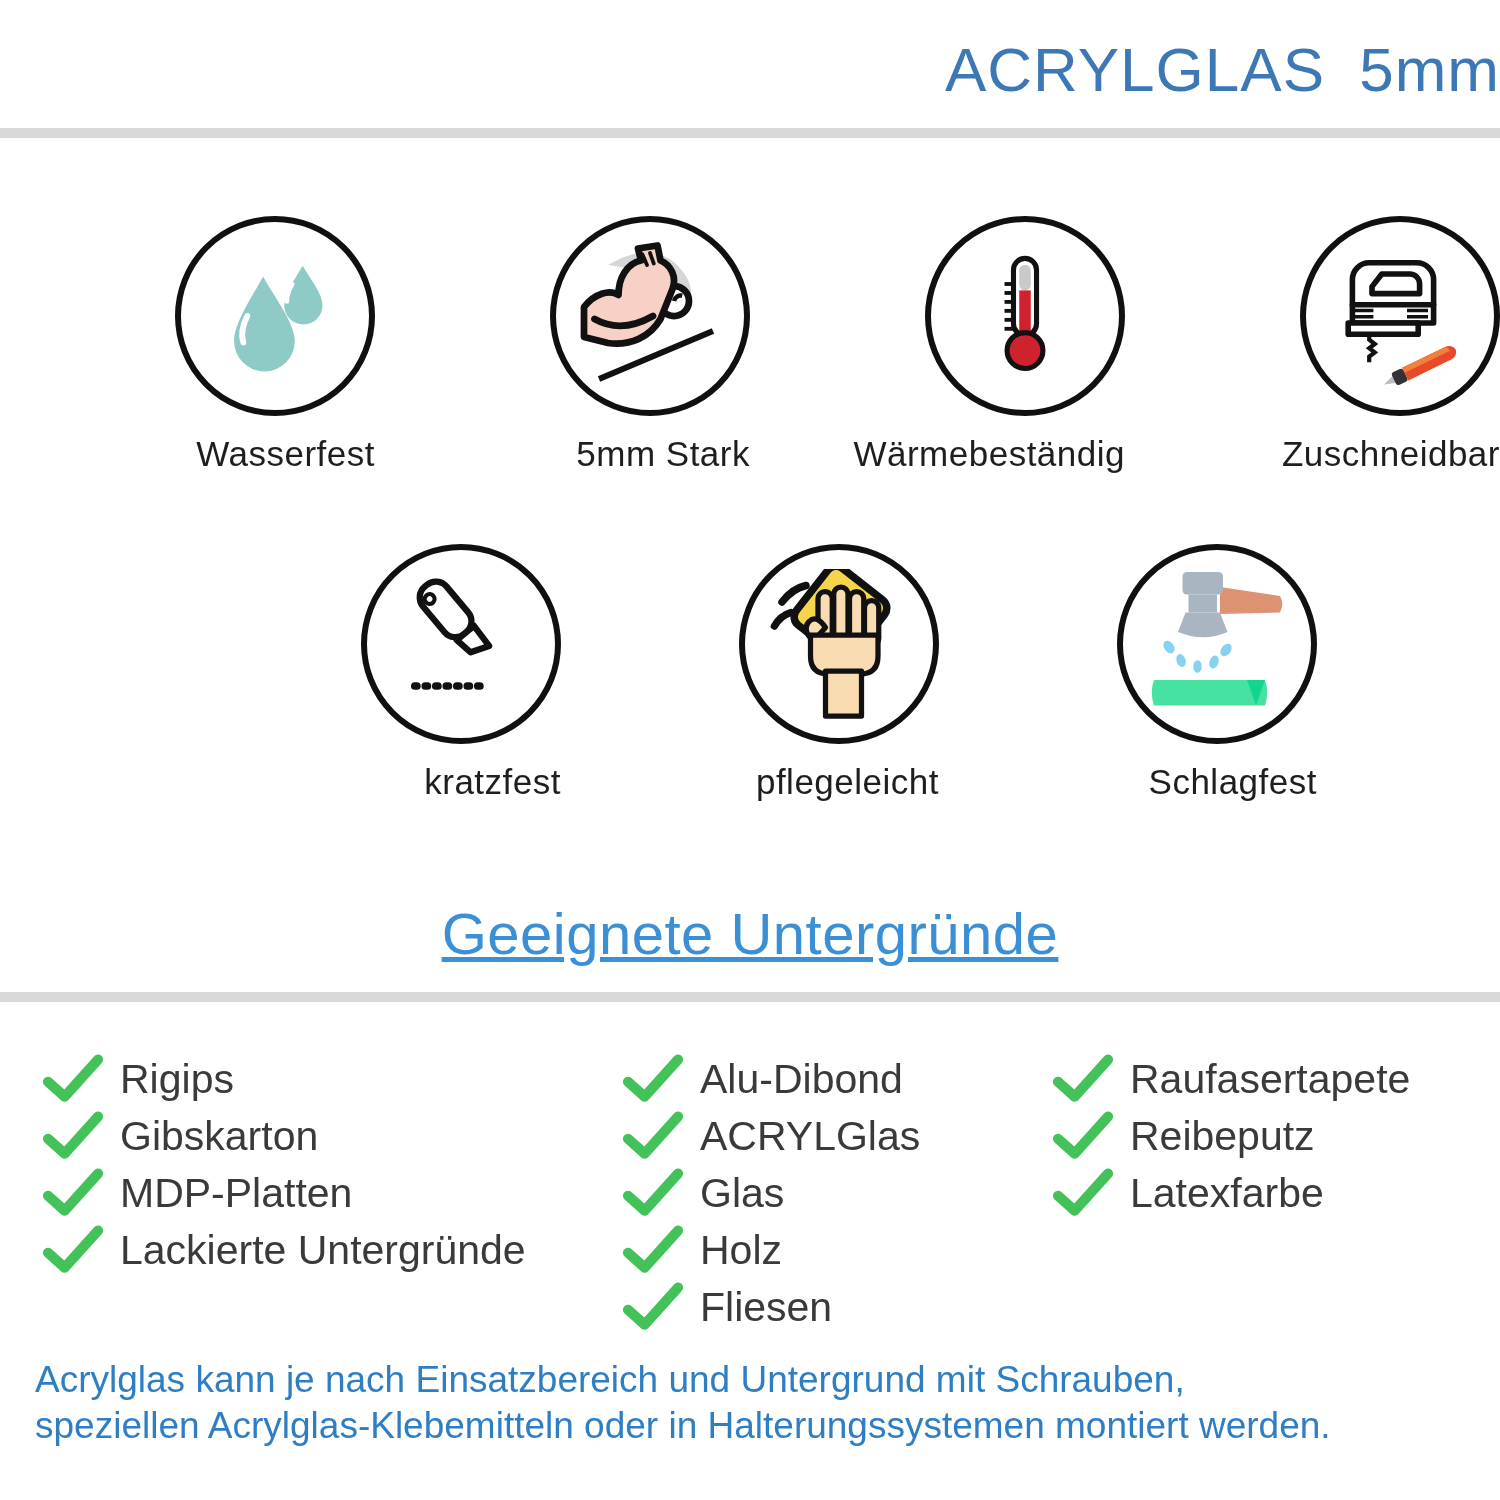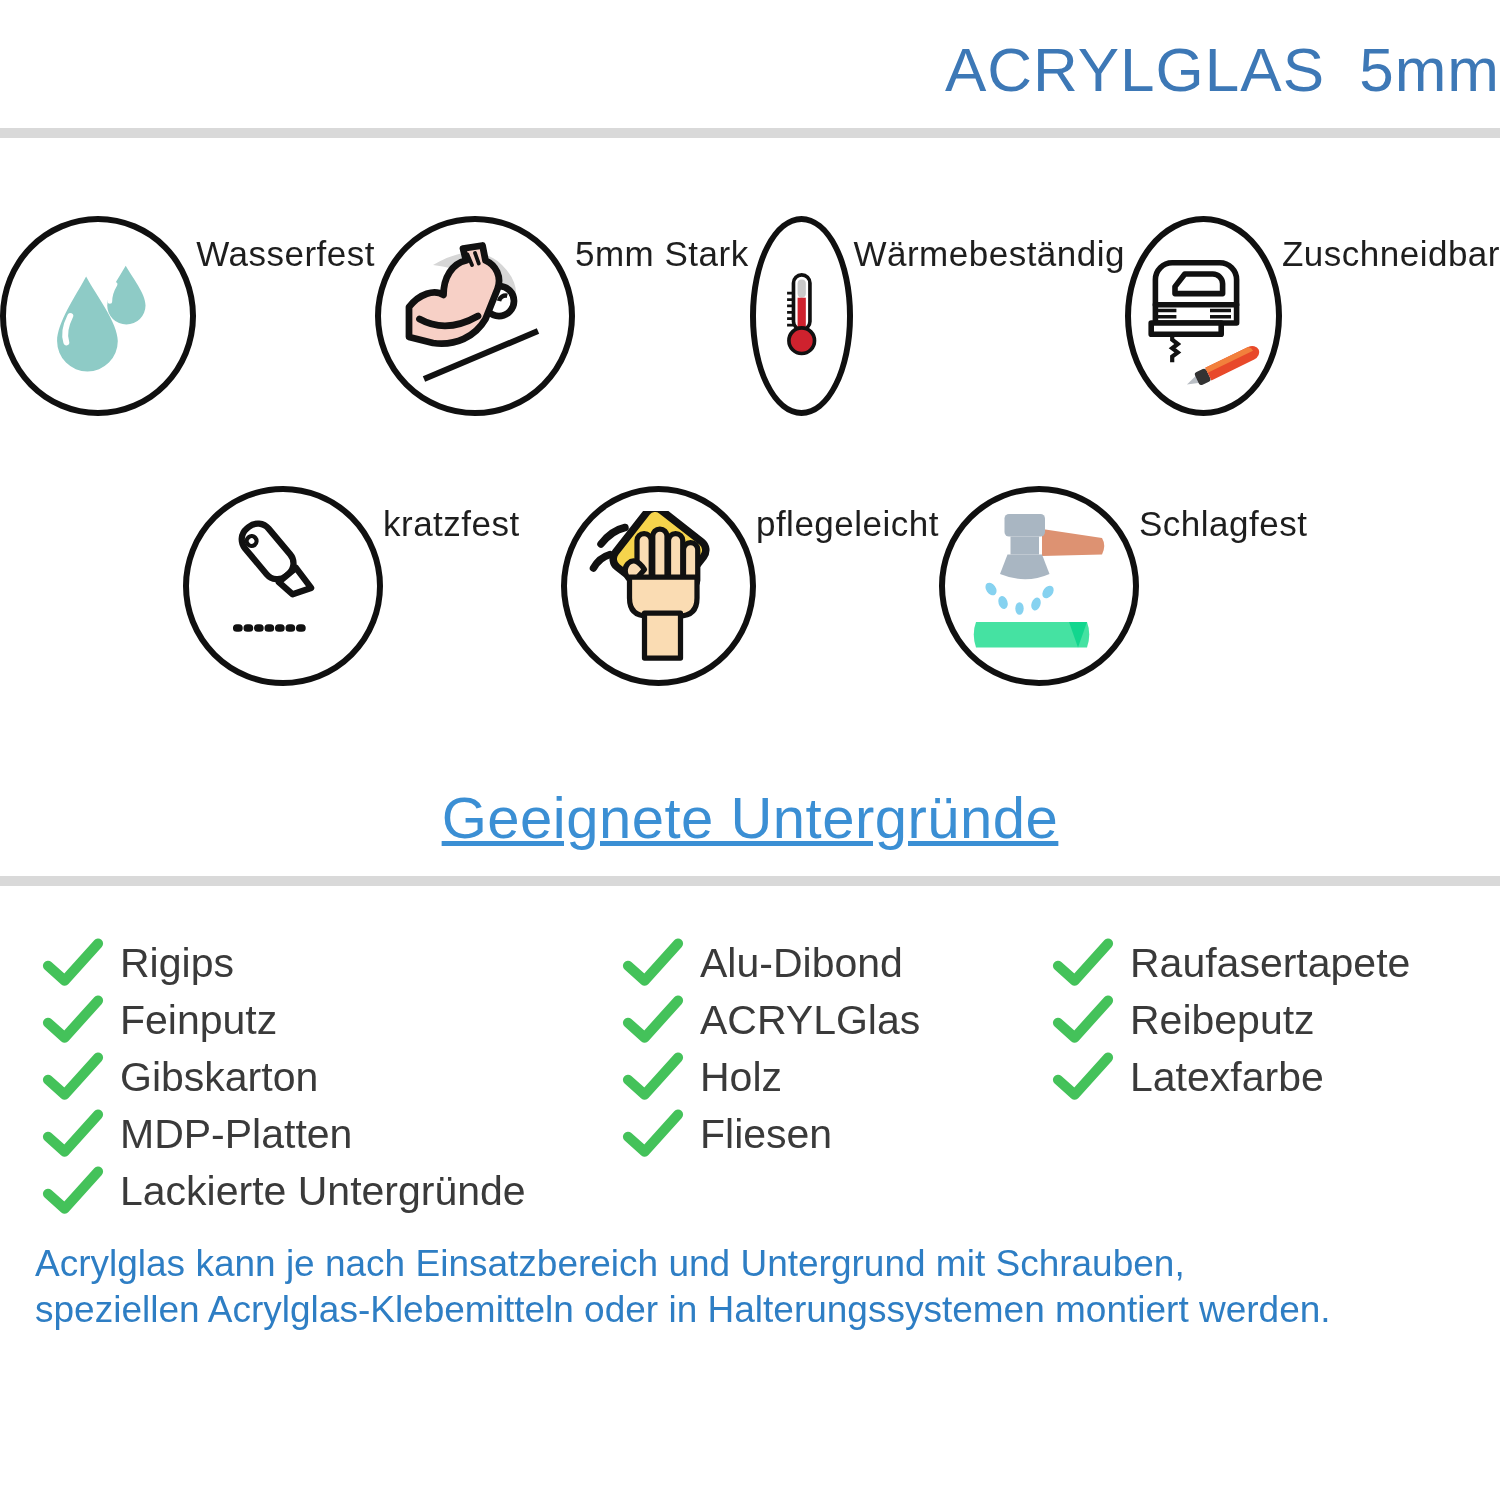--- a/index.html
+++ b/index.html
@@ -11,21 +11,21 @@
   }
   .divider { height:10px; width:100%; background:var(--divider-gray,#d9d9d9); }
   .title {
     text-align:right; padding-top:34px; margin-bottom:22px;
     font-size:62px; line-height:72px; font-weight:400;
     color:var(--title-blue,#3d78b6); letter-spacing:1px; word-spacing:16px;
   }
   .features-row { display:flex; justify-content:center; }
   .row1 { margin-top:78px; }
   .row2 { margin-top:70px; }
-  .feature { display:flex; flex-direction:row; align-items:flex-start; }
+  .feature { display:flex; flex-direction:column; align-items:flex-end; }
   .row1 .feature { width:375px; }
   .row2 .feature { width:378px; }
   .icon-circle {
     width:200px; height:200px; border:6px solid #101010; border-radius:50%;
     background:#fff; display:flex; align-items:center; justify-content:center;
     overflow:hidden;
   }
   .feature-label { margin-top:18px; font-size:35px; color:var(--label-dark,#1e1e1e); letter-spacing:.5px; }
   .sub-heading {
     margin-top:98px; margin-bottom:24px; text-align:center;
@@ -199,26 +199,20 @@
     <div class="check-item">
       <svg class="check-icon" viewBox="0 0 66 54">
           <polyline points="6,30 24,46 60,6" fill="none" stroke="#44c25a" stroke-width="11" stroke-linecap="round" stroke-linejoin="round"></polyline>
         </svg>
       <span class="check-label">Rigips</span>
     </div>
     <div class="check-item">
       <svg class="check-icon" viewBox="0 0 66 54">
           <polyline points="6,30 24,46 60,6" fill="none" stroke="#44c25a" stroke-width="11" stroke-linecap="round" stroke-linejoin="round"></polyline>
         </svg>
-      <span class="check-label">Feinputz</span>
-    </div>
-    <div class="check-item">
-      <svg class="check-icon" viewBox="0 0 66 54">
-          <polyline points="6,30 24,46 60,6" fill="none" stroke="#44c25a" stroke-width="11" stroke-linecap="round" stroke-linejoin="round"></polyline>
-        </svg>
       <span class="check-label">Gibskarton</span>
     </div>
     <div class="check-item">
       <svg class="check-icon" viewBox="0 0 66 54">
           <polyline points="6,30 24,46 60,6" fill="none" stroke="#44c25a" stroke-width="11" stroke-linecap="round" stroke-linejoin="round"></polyline>
         </svg>
       <span class="check-label">MDP-Platten</span>
     </div>
     <div class="check-item">
       <svg class="check-icon" viewBox="0 0 66 54">
@@ -233,20 +227,26 @@
       <svg class="check-icon" viewBox="0 0 66 54">
           <polyline points="6,30 24,46 60,6" fill="none" stroke="#44c25a" stroke-width="11" stroke-linecap="round" stroke-linejoin="round"></polyline>
         </svg>
       <span class="check-label">Alu-Dibond</span>
     </div>
     <div class="check-item">
       <svg class="check-icon" viewBox="0 0 66 54">
           <polyline points="6,30 24,46 60,6" fill="none" stroke="#44c25a" stroke-width="11" stroke-linecap="round" stroke-linejoin="round"></polyline>
         </svg>
       <span class="check-label">ACRYLGlas</span>
+    </div>
+    <div class="check-item">
+      <svg class="check-icon" viewBox="0 0 66 54">
+          <polyline points="6,30 24,46 60,6" fill="none" stroke="#44c25a" stroke-width="11" stroke-linecap="round" stroke-linejoin="round"></polyline>
+        </svg>
+      <span class="check-label">Glas</span>
     </div>
     <div class="check-item">
       <svg class="check-icon" viewBox="0 0 66 54">
           <polyline points="6,30 24,46 60,6" fill="none" stroke="#44c25a" stroke-width="11" stroke-linecap="round" stroke-linejoin="round"></polyline>
         </svg>
       <span class="check-label">Holz</span>
     </div>
     <div class="check-item">
       <svg class="check-icon" viewBox="0 0 66 54">
           <polyline points="6,30 24,46 60,6" fill="none" stroke="#44c25a" stroke-width="11" stroke-linecap="round" stroke-linejoin="round"></polyline>

